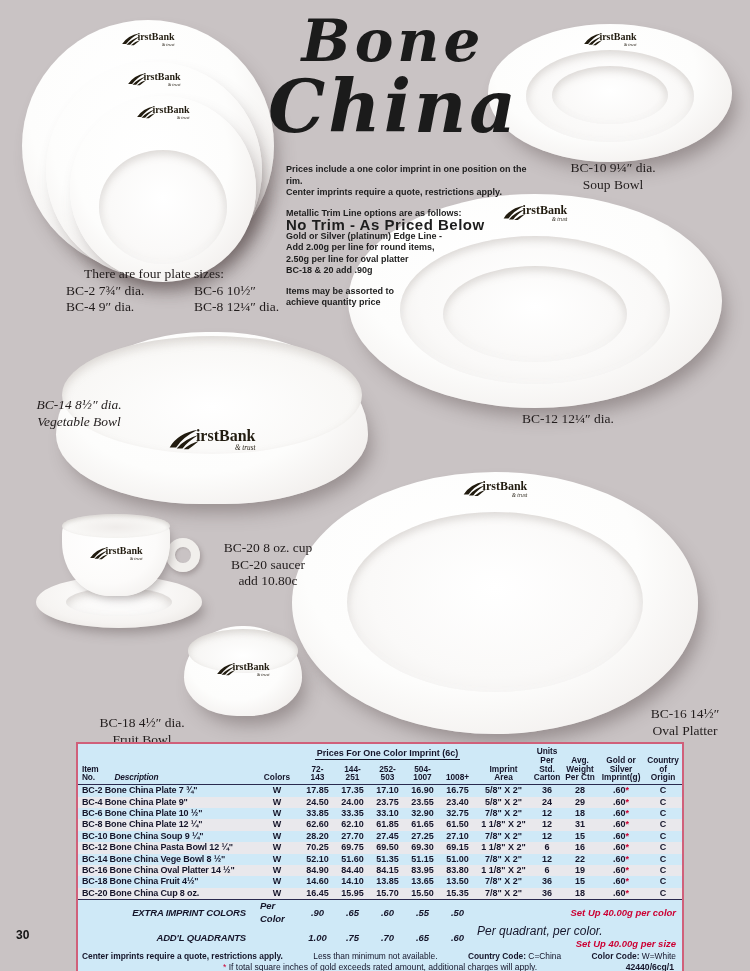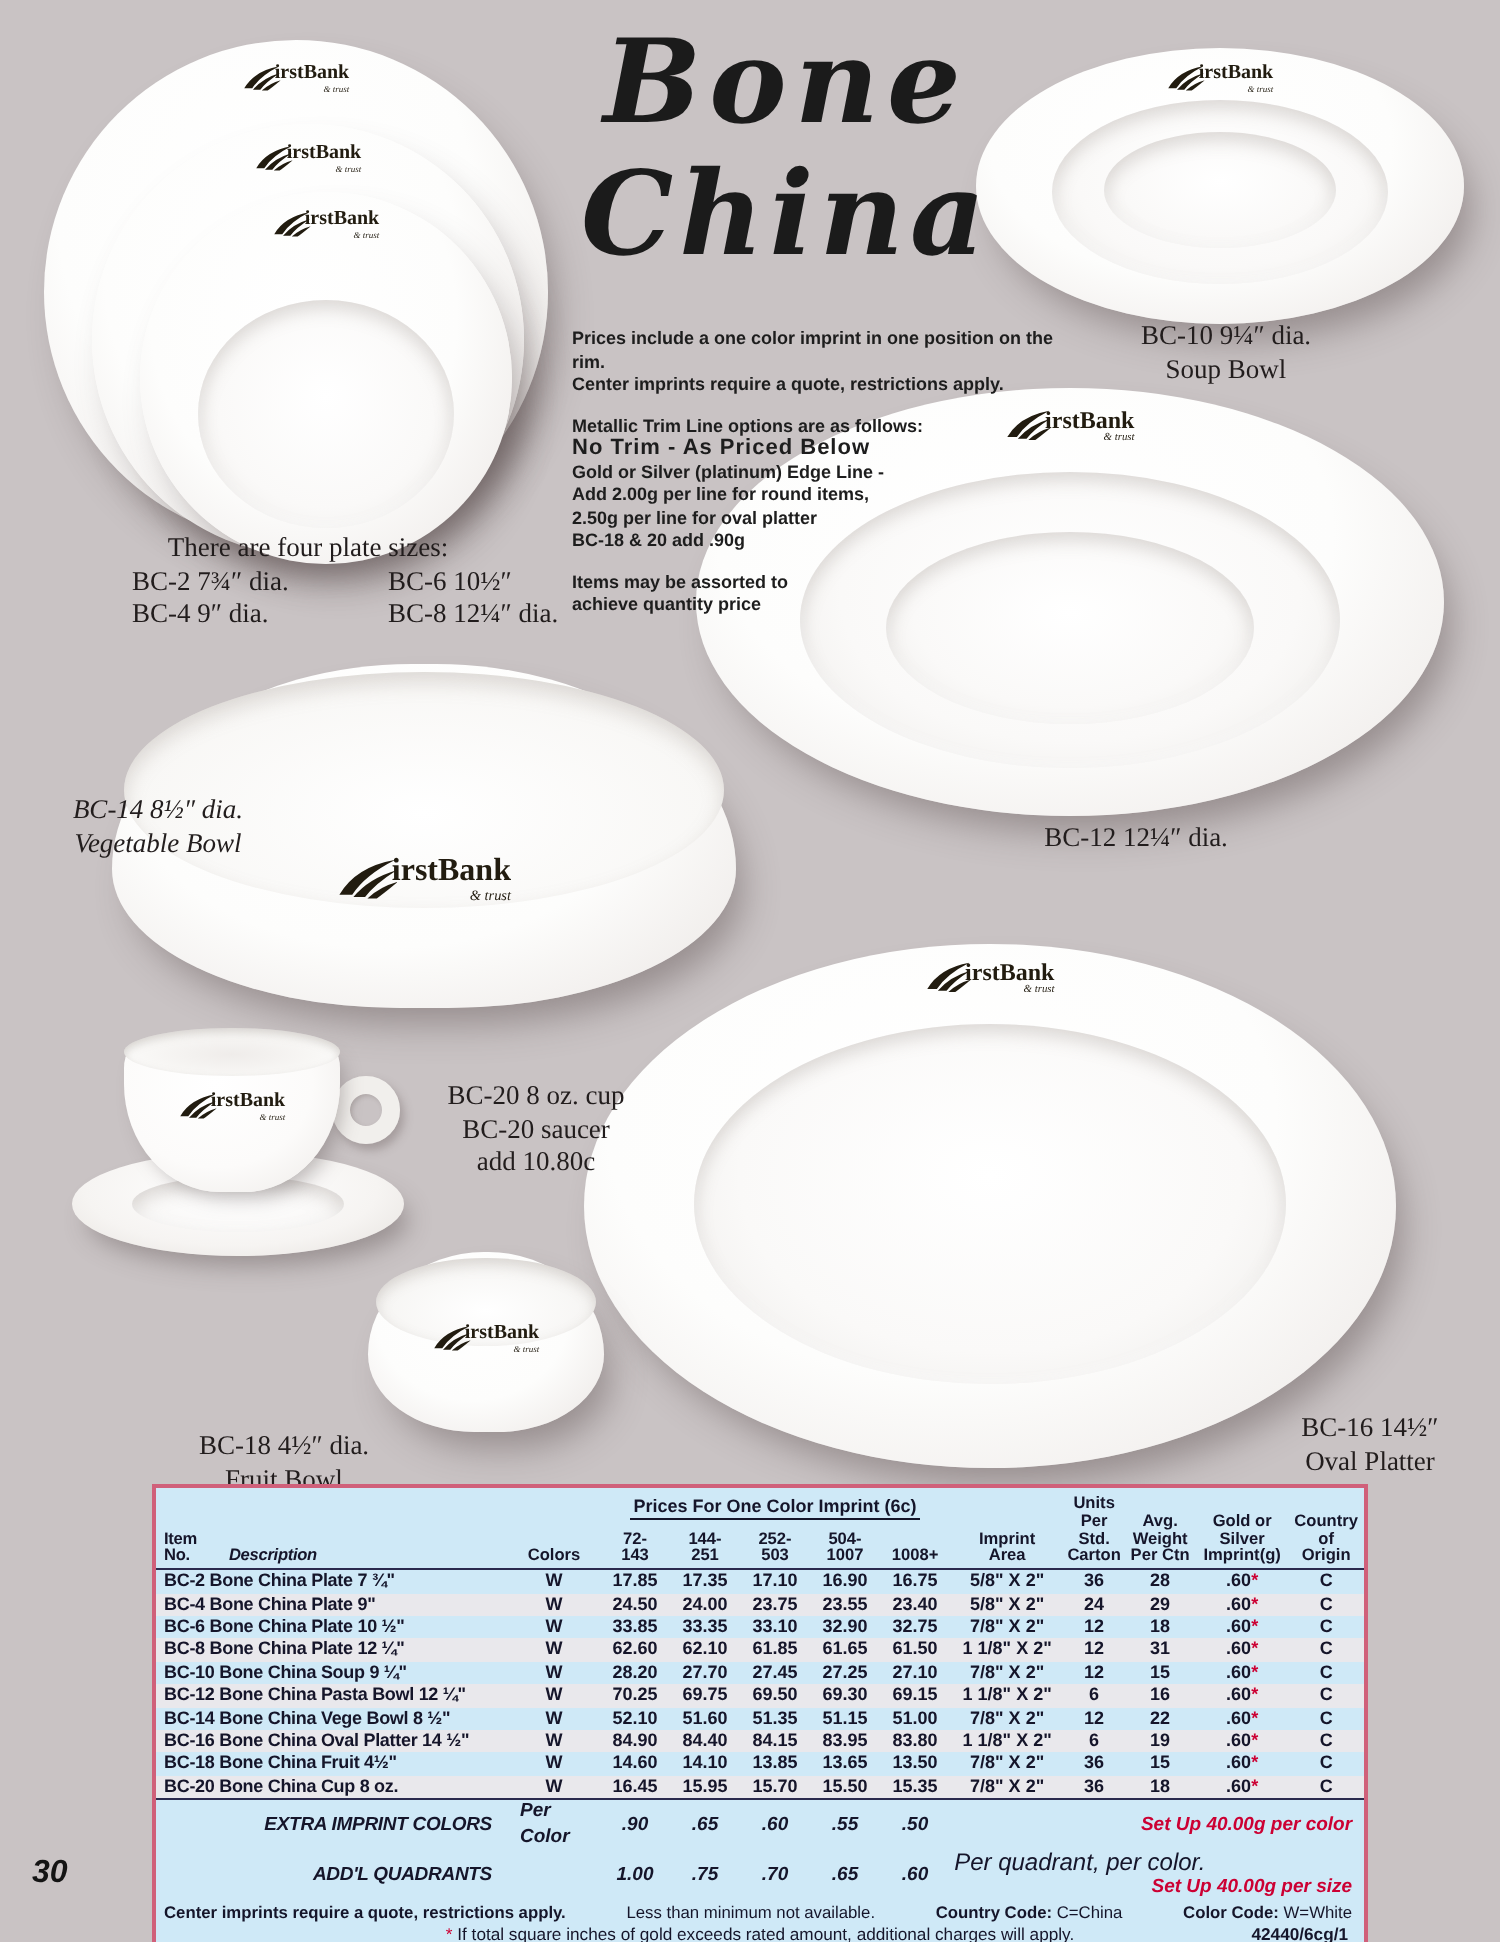--- a/index.html
+++ b/index.html
@@ -55,38 +55,38 @@
   .logo .lt{display:flex;flex-direction:column;line-height:1;}
   .logo .ln{font-family:"Liberation Serif",serif;font-weight:bold;font-size:1em;white-space:nowrap;}
   .logo .ls{font-family:"Liberation Serif",serif;font-size:.45em;font-style:italic;align-self:flex-end;margin-top:1px;}
   .logo-sm{font-size:10px;} .logo-md{font-size:12px;} .logo-xl{font-size:16px;}
   .ctr{left:50%;transform:translateX(-50%);}
 
   
   .title{position:absolute;left:268px;top:8px;width:250px;text-align:center;color:#1b1b1b;
          font-family:"DejaVu Serif",serif;font-style:italic;font-weight:bold;z-index:2;}
   .title .t1{font-size:58px;line-height:66px;letter-spacing:4px;}
-  .title .t2{font-size:58px;line-height:66px;letter-spacing:3px;}
+  .title .t2{font-size:72px;line-height:66px;letter-spacing:3px;}
   .copy{position:absolute;left:286px;top:164px;width:242px;font-size:9px;font-weight:bold;
         color:#1d1d1d;line-height:11.5px;z-index:3;}
   .copy .blk{margin-top:9px;}
-  .copy .no-trim{font-size:11px;letter-spacing:.5px;}
+  .copy .no-trim{font-size:15px;letter-spacing:.5px;}
   .sizes{position:absolute;left:28px;top:266px;width:252px;font-family:"Liberation Serif",serif;
          font-size:13.5px;color:#211c1c;line-height:16.5px;z-index:3;}
   .sizes .hd{text-align:center;}
   .sizes .grid{display:grid;grid-template-columns:128px 1fr;padding-left:38px;}
   .cap{position:absolute;text-align:center;font-family:"Liberation Serif",serif;font-size:13.5px;
        line-height:16.5px;color:#221d1d;z-index:6;}
   .cap-soup{left:538px;top:160px;width:150px;}
   .cap-veg{left:6px;top:397px;width:146px;font-style:italic;}
   .cap-pasta{left:468px;top:411px;width:200px;}
   .cap-cup{left:198px;top:540px;width:140px;}
   .cap-fruit{left:68px;top:675px;width:148px;margin-top:40px;}
   .cap-platter{left:614px;top:706px;width:142px;}
-  .pageno{position:absolute;left:16px;top:928px;font-size:16px;font-weight:bold;color:#141414;font-style:italic;}
+  .pageno{position:absolute;left:16px;top:928px;font-size:12px;font-weight:bold;color:#141414;}
 
   
   .price-box{position:absolute;left:76px;top:742px;width:608px;background:#cfe9f7;
              border:2px solid #d0607a;color:#15152a;box-sizing:border-box;z-index:8;}
   table{border-collapse:collapse;width:100%;table-layout:fixed;}
   th{font-size:8.3px;line-height:8.8px;padding:1px 0 2px;vertical-align:bottom;font-weight:bold;}
   .th-pre{white-space:pre-line;text-align:center;}
   .th-price{text-align:center;padding-bottom:0;}
   .th-price .pg{display:inline-block;border-bottom:1.4px solid #15152a;font-size:9px;padding:0 2px 1px;}
   thead tr.h1 th{padding-top:3px;}

